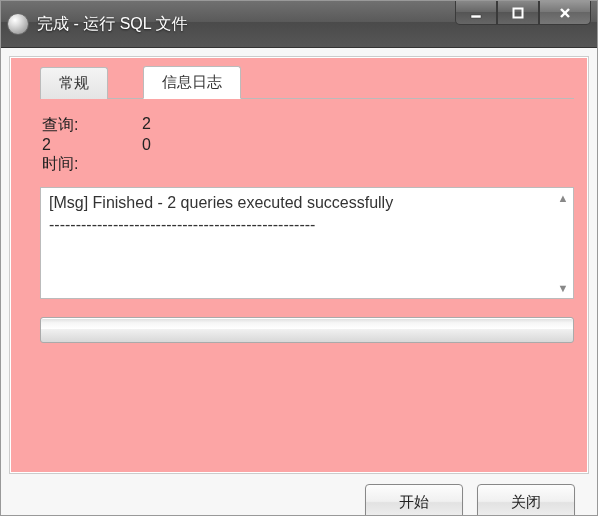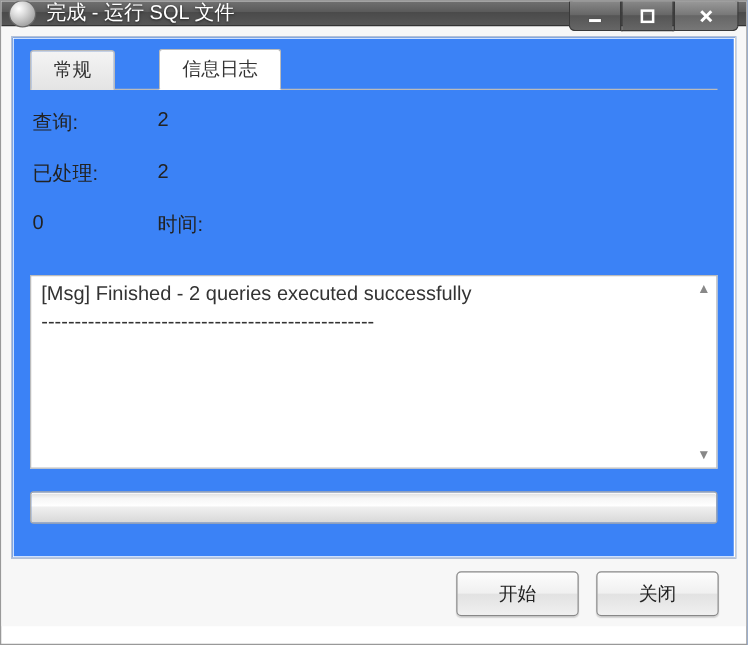--- a/index.html
+++ b/index.html
@@ -9,21 +9,21 @@
     font-family: "Microsoft YaHei", "SimSun", Arial, sans-serif;
     font-size: 14px;
     color: #222;
     width: 598px;
     height: 516px;
     overflow: hidden;
     border: 1px solid #999;
   }
   
   .titlebar {
-    height: 20px;
+    height: 47px;
     background: linear-gradient(to bottom, #707070 0%, #5a5a5a 45%, #4a4a4a 46%, #565656 100%);
     display: flex;
     align-items: center;
     padding-left: 6px;
     border-bottom: 1px solid #333;
     position: relative;
   }
   .app-icon {
     width: 22px; height: 22px;
     border-radius: 50%;
@@ -64,23 +64,23 @@
     background: linear-gradient(to bottom, #999 0%, #777 48%, #666 50%, #777 100%);
   }
   .win-btn svg { display:block; }
   
   .client {
     padding: 8px;
     background: #f7f7f7;
   }
   .panel {
     border: 1px solid #ccc;
-    background: #3b82f6;
+    background: #fca5a5;
     height: 418px;
-    padding: 8px 14px 12px 14px;
+    padding: 8px 14px 12px 30px;
     box-shadow: inset 0 0 0 1px #fff;
   }
   
   .tabs {
     display: flex;
     align-items: flex-end;
     border-bottom: 1px solid #bbb;
     margin-bottom: 16px;
   }
   .tab {
@@ -99,29 +99,29 @@
   .tab.active {
     background: #fff;
     border-bottom: 1px solid #fff;
     font-weight: normal;
     z-index: 1;
     margin-left: 36px;
   }
   .stats {
     display: grid;
     grid-template-columns: 100px 1fr;
-    row-gap: 20px;
+    row-gap: 0;
     font-size: 16px;
     color: #222;
     margin-left: 2px;
-    margin-bottom: 29px;
+    margin-bottom: 12px;
   }
   .log-box {
     border: 1px solid #bbb;
-    height: 155px;
+    height: 112px;
     padding: 4px 8px;
     font-size: 16px;
     color: #333;
     position: relative;
     overflow: hidden;
     background: #fff;
   }
   .log-box .scroll-track {
     position: absolute;
     right: 2px; top: 2px; bottom: 2px;
@@ -194,21 +194,20 @@
   <div class="panel">
 
     <div class="tabs">
       <div class="tab">常规</div>
       <div class="tab active">信息日志</div>
     </div>
 
     <div class="stats">
       <div>查询:</div>
       <div>2</div>
-      <div>已处理:</div>
       <div>2</div>
       <div>0</div>
       <div>时间:</div>
     </div>
 
     <div class="log-box">
       <div class="log-line">[Msg] Finished - 2 queries executed successfully</div>
       <div class="log-line">--------------------------------------------------</div>
       <div class="scroll-track">
         <div class="scroll-arrow">▲</div>

